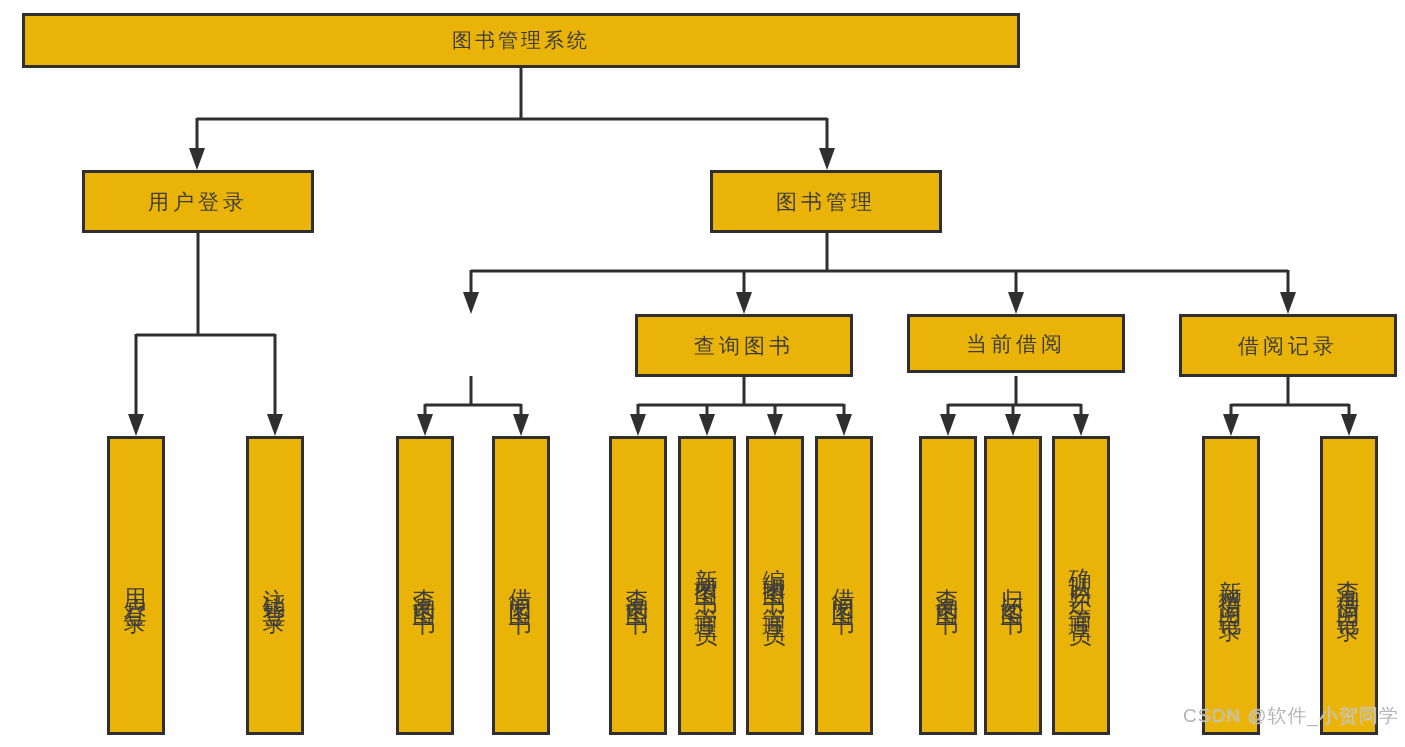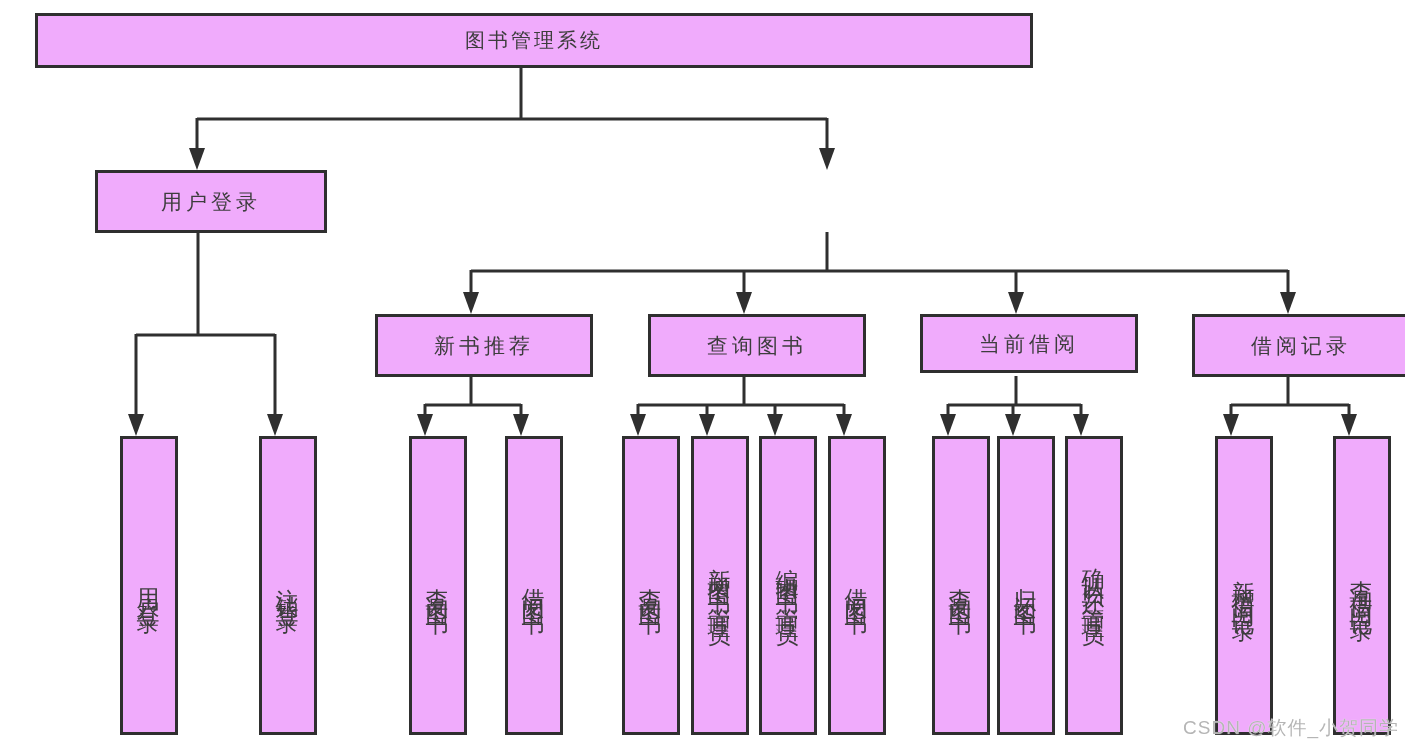--- a/index.html
+++ b/index.html
@@ -17,48 +17,47 @@
   }
   .wires {
     position: absolute;
     left: 0;
     top: 0;
   }
   .node {
     position: absolute;
     box-sizing: border-box;
     border: 3px solid #2f2f2f;
-    background: #f0abfc;
+    background: #eab308;
     display: flex;
     align-items: center;
     justify-content: center;
     color: #3d3d3d;
     text-align: center;
-    margin-left: 13px;
   }
   .node.root {
     font-size: 20px;
     letter-spacing: 3px;
   }
   .node.branch {
     font-size: 21px;
     letter-spacing: 4px;
   }
   .node.leaf span {
     writing-mode: vertical-rl;
     text-orientation: mixed;
     white-space: nowrap;
     font-size: 23px;
     letter-spacing: 8px;
     color: #3d3d3d;
   }
   .watermark {
     position: absolute;
     right: 6px;
-    bottom: 6px;
+    bottom: 18px;
     font-size: 19px;
     color: #b5b5b5;
     text-shadow: 0 0 1px #ffffff;
     z-index: 5;
     letter-spacing: 1px;
   }
 </style>
 </head>
 <body>
 
@@ -103,22 +102,22 @@
       <polygon points="1005,414 1021,414 1013,436"></polygon>
       <polygon points="1073,414 1089,414 1081,436"></polygon>
       <polygon points="1223,414 1239,414 1231,436"></polygon>
       <polygon points="1341,414 1357,414 1349,436"></polygon>
     </g>
   </svg>
 
   <div class="node root" style="left:22px; top:13px; width:998px; height:55px;">图书管理系统</div>
 
   <div class="node branch" style="left:82px; top:170px; width:232px; height:63px;">用户登录</div>
+  <div class="node branch" style="left:710px; top:170px; width:232px; height:63px;">图书管理</div>
 
-  <div class="node branch" style="left:362px; top:314px; width:218px; height:63px;">新书推荐</div>
   <div class="node branch" style="left:635px; top:314px; width:218px; height:63px;">查询图书</div>
   <div class="node branch" style="left:907px; top:314px; width:218px; height:59px;">当前借阅</div>
   <div class="node branch" style="left:1179px; top:314px; width:218px; height:63px;">借阅记录</div>
 
   <div class="node leaf" style="left:107px; top:436px; width:58px; height:299px;">
     <span>用户登录</span>
   </div>
   <div class="node leaf" style="left:246px; top:436px; width:58px; height:299px;">
     <span>注销登录</span>
   </div>

